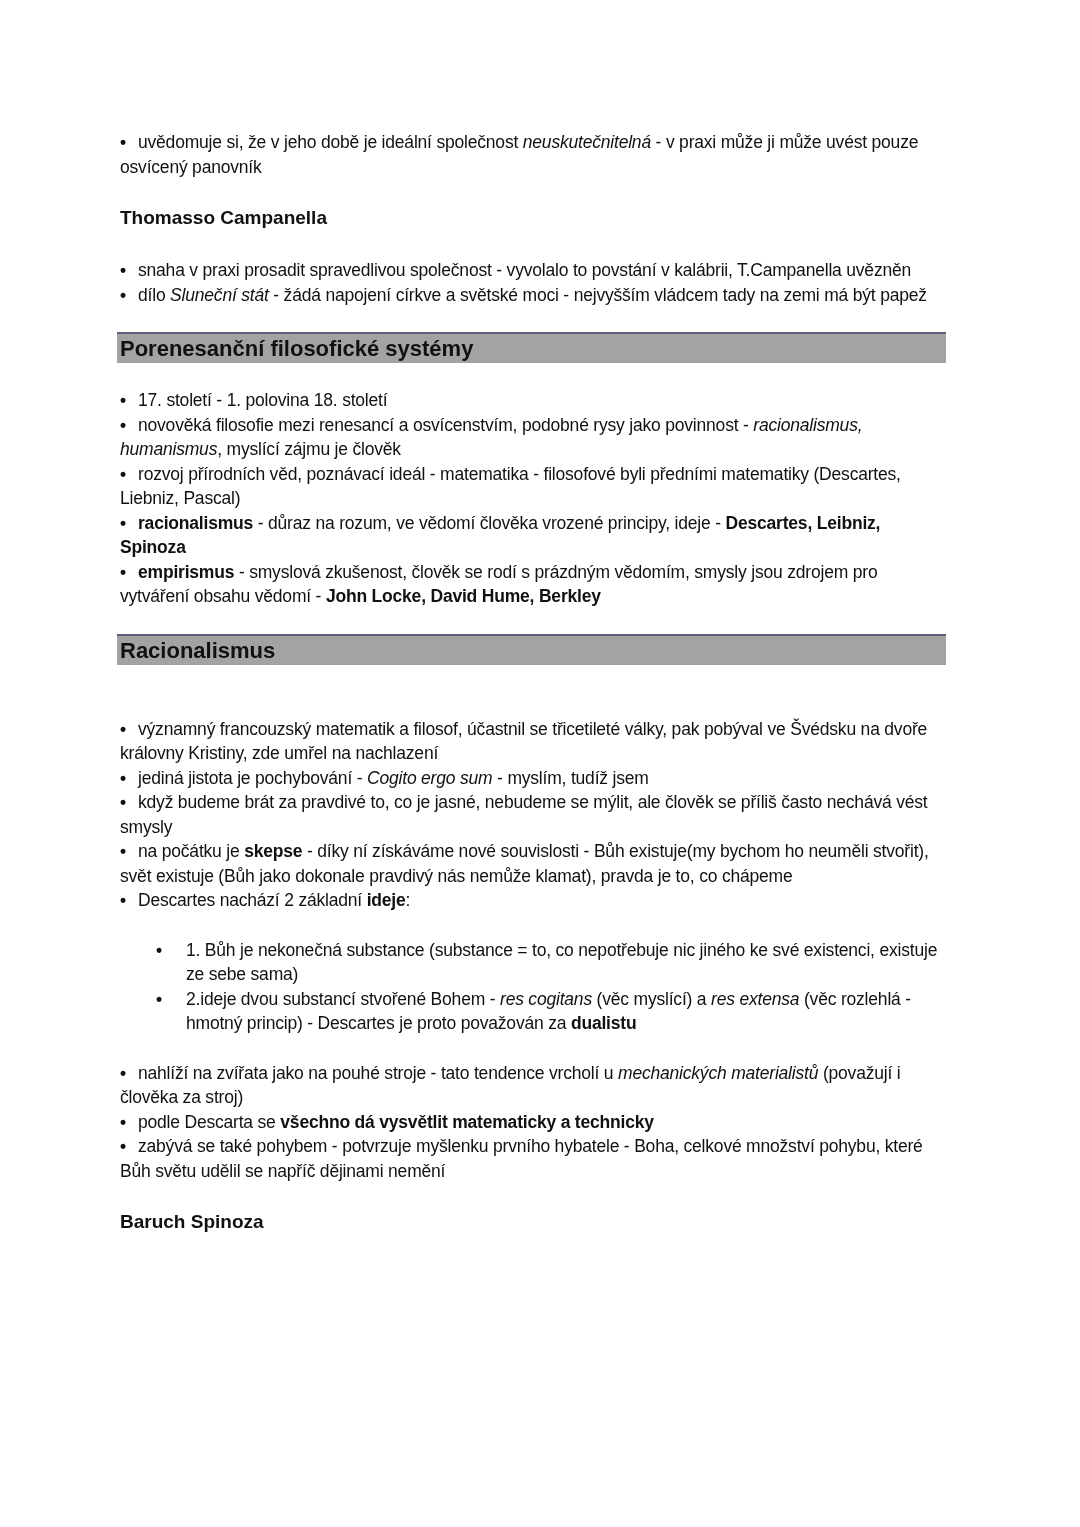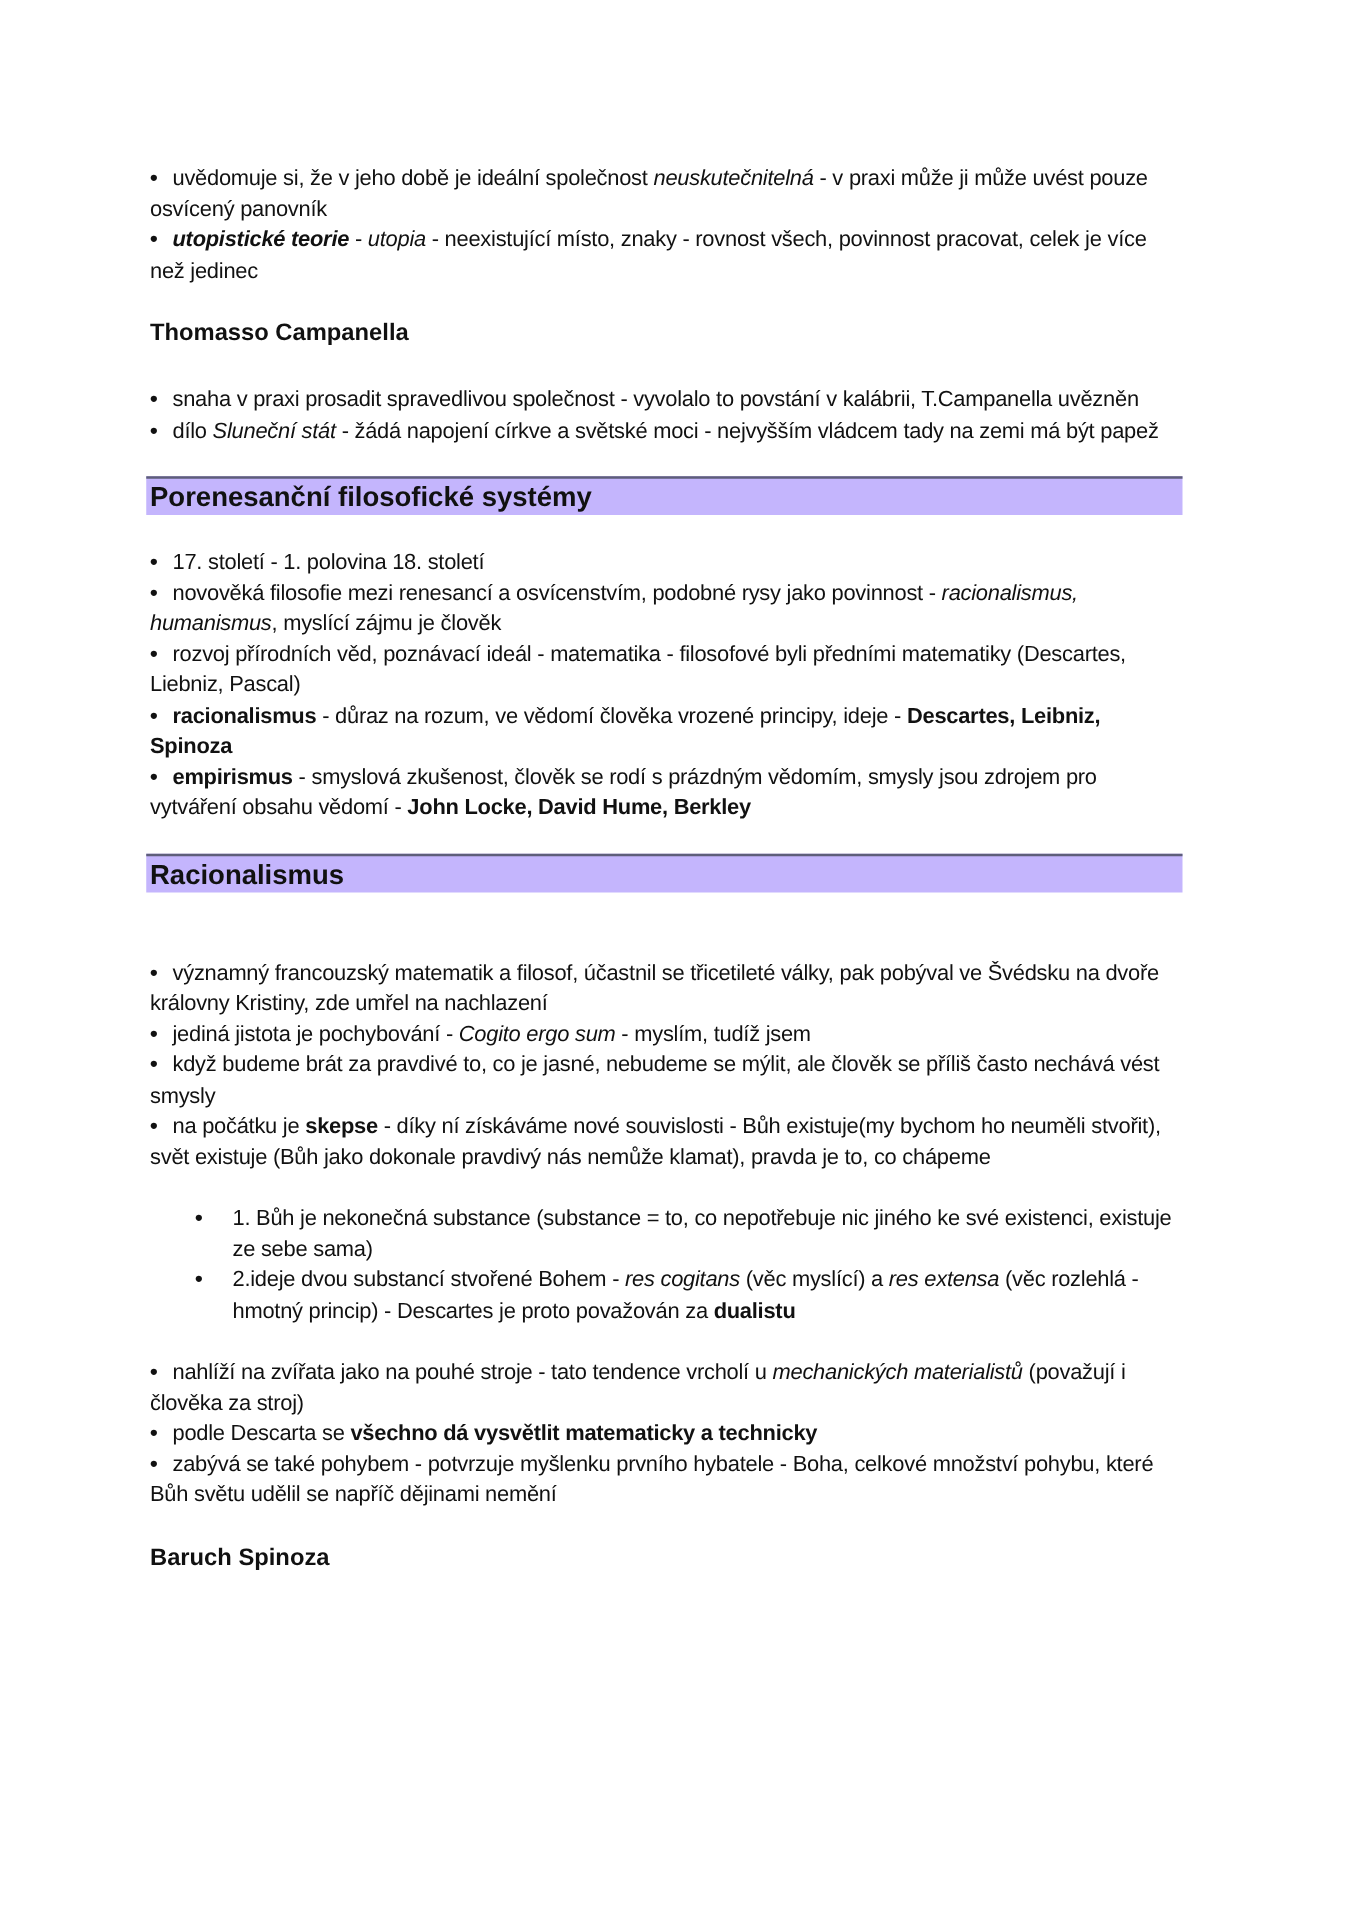--- a/index.html
+++ b/index.html
@@ -32,21 +32,21 @@
       width: 18px;
       font-weight: bold;
     }
     .sub-heading {
       font-size: 19px;
       font-weight: bold;
       line-height: 26px;
       margin: 0;
     }
     .section-bar {
-      background: #c4b5fd;
+      background: #a3a3a3;
       border-top: 2px solid #5e5e7a;
       margin-left: -3px;
       width: 829px;
       height: 31px;
       box-sizing: border-box;
       padding-left: 3px;
       font-size: 22px;
       font-weight: bold;
       line-height: 30px;
     }
@@ -73,23 +73,20 @@
     .gap-s { height: 26px; }
     .gap-m { height: 27px; }
   </style>
 </head>
 <body>
 
 <div class="page">
 
   <p class="line">
     <span class="bullet">•</span><span>uvědomuje si, že v jeho době je ideální společnost </span><span class="ital">neuskutečnitelná</span><span> - v praxi může ji může uvést pouze osvícený panovník</span>
-  </p>
-  <p class="line">
-    <span class="bullet">•</span><span class="bi">utopistické teorie</span><span> - </span><span class="ital">utopia</span><span> - neexistující místo, znaky - rovnost všech, povinnost pracovat, celek je více než jedinec</span>
   </p>
 
   <div class="gap-s"></div>
 
   <p class="sub-heading">Thomasso Campanella</p>
   <div class="gap-m"></div>
   <p class="line">
     <span class="bullet">•</span><span>snaha v praxi prosadit spravedlivou společnost - vyvolalo to povstání v kalábrii, T.Campanella uvězněn</span>
   </p>
   <p class="line">
@@ -129,20 +126,23 @@
   </p>
   <p class="line">
     <span class="bullet">•</span><span>jediná jistota je pochybování - </span><span class="ital">Cogito ergo sum</span><span> - myslím, tudíž jsem</span>
   </p>
   <p class="line">
     <span class="bullet">•</span><span>když budeme brát za pravdivé to, co je jasné, nebudeme se mýlit, ale člověk se příliš často nechává vést smysly</span>
   </p>
   <p class="line">
     <span class="bullet">•</span><span>na počátku je </span><span class="bold">skepse</span><span> - díky ní získáváme nové souvislosti - Bůh existuje(my bychom ho neuměli stvořit), svět existuje (Bůh jako dokonale pravdivý nás nemůže klamat), pravda je to, co chápeme</span>
   </p>
+  <p class="line">
+    <span class="bullet">•</span><span>Descartes nachází 2 základní </span><span class="bold">ideje</span><span>:</span>
+  </p>
 
   <div style="height:25px"></div>
 
   <div class="sublist">
     <div class="li">
       <span class="dot">•</span><span>1. Bůh je nekonečná substance (substance = to, co nepotřebuje nic jiného ke své existenci, existuje ze sebe sama)</span>
     </div>
     <div class="li">
       <span class="dot">•</span><span>2.ideje dvou substancí stvořené Bohem - </span><span class="ital">res cogitans</span><span> (věc myslící) a </span><span class="ital">res extensa</span><span> (věc rozlehlá - hmotný princip) - Descartes je proto považován za </span><span class="bold">dualistu</span>
     </div>

